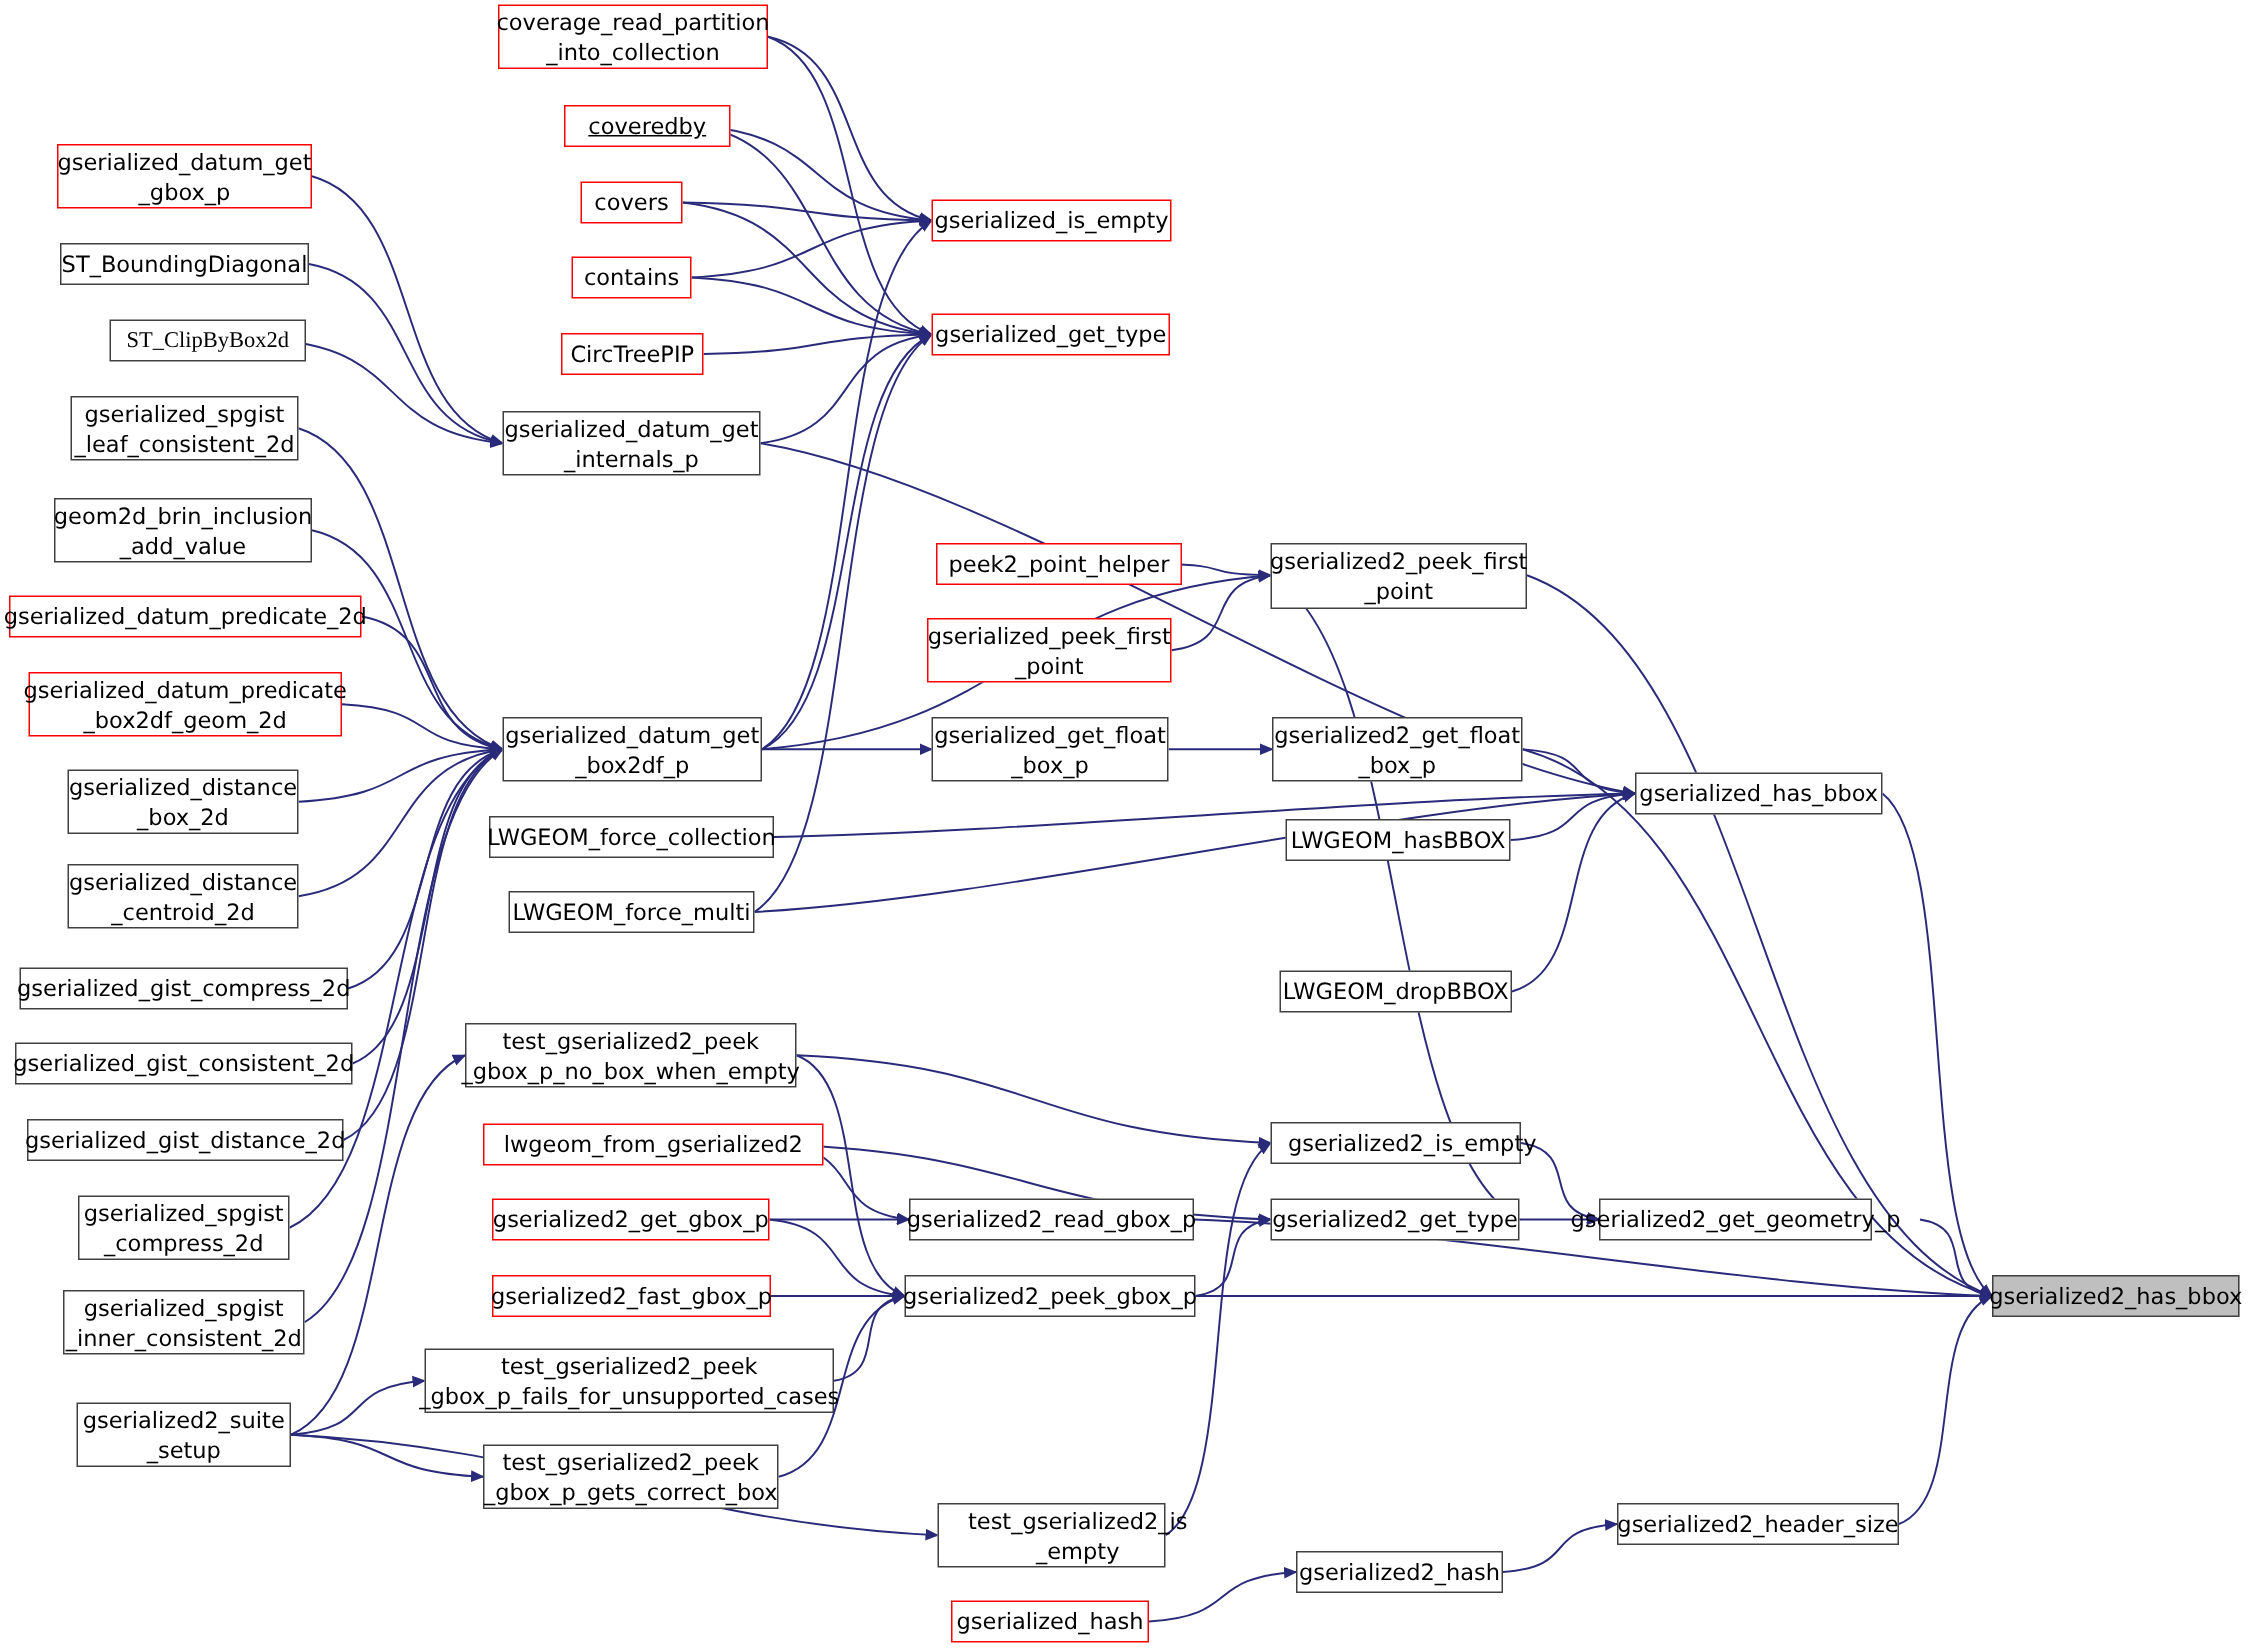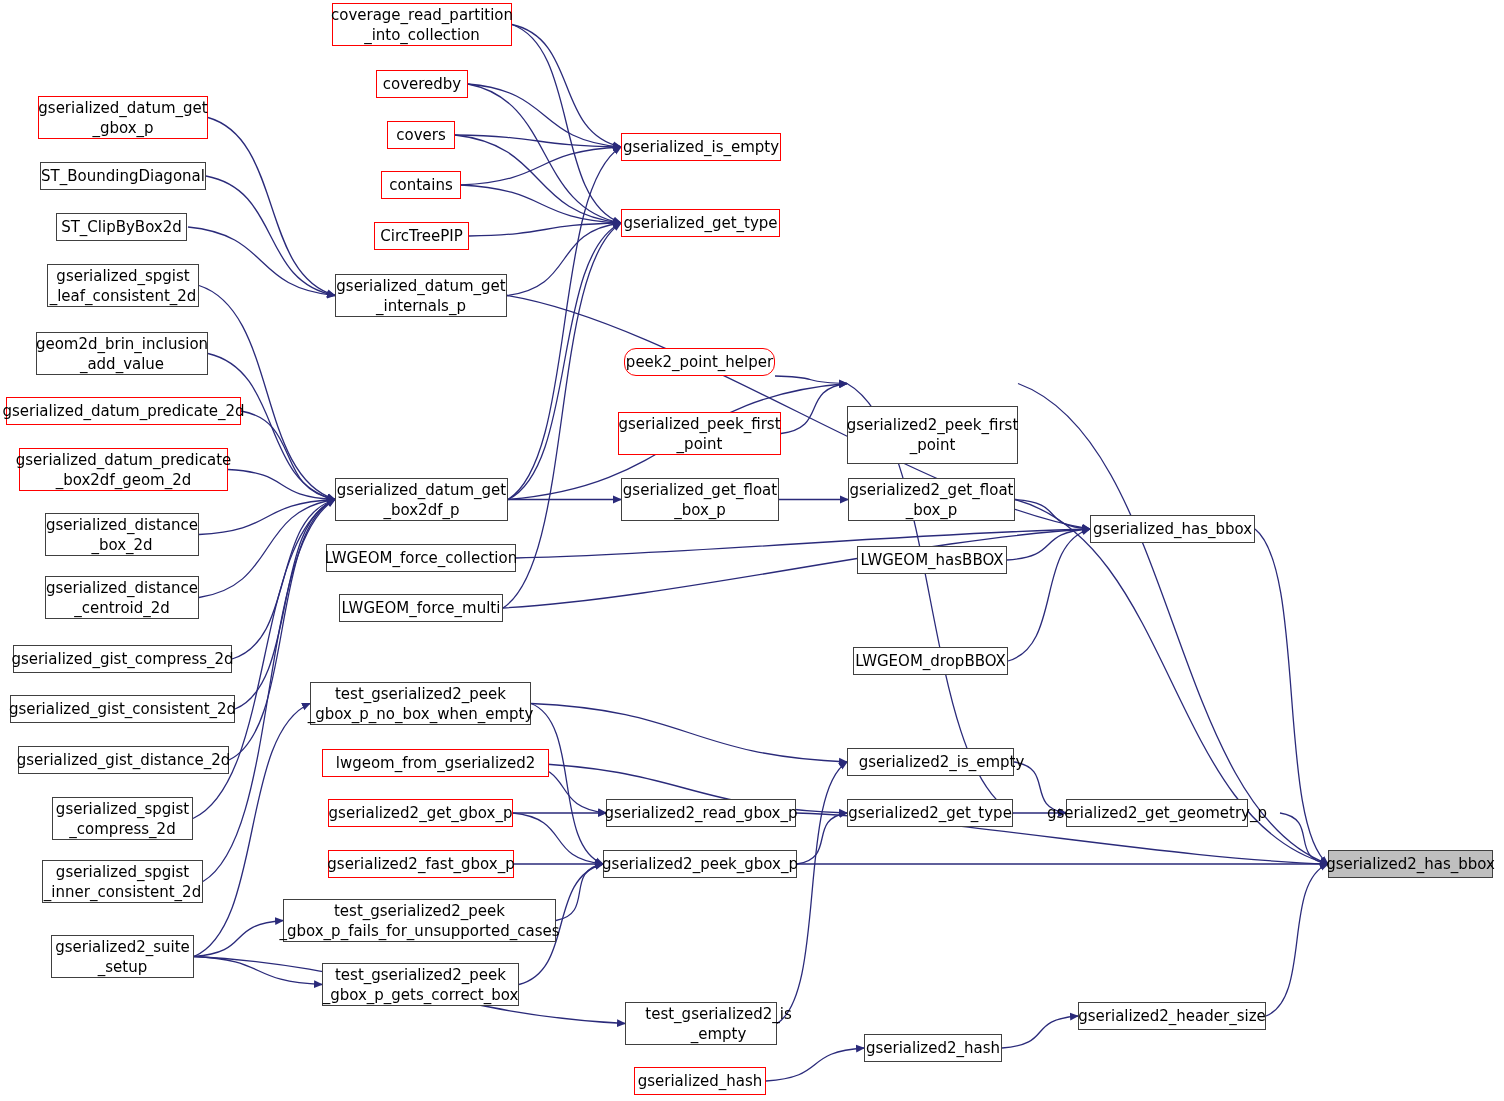--- a/index.html
+++ b/index.html
@@ -86,28 +86,28 @@
         <path d="M194,956.5 C364,964.54 455,1015.46 625,1023.5" fill="none" stroke="#2a2a7a" stroke-width="1.3" marker-end="url(#ah)"></path>
         <path d="M777,1023.5 C826.5,992.12 797.5,793.38 847,762" fill="none" stroke="#2a2a7a" stroke-width="1.3" marker-end="url(#ah)"></path>
         <path d="M766,1081 C828.1,1077.04 801.9,1051.96 864,1048" fill="none" stroke="#2a2a7a" stroke-width="1.3" marker-end="url(#ah)"></path>
         <path d="M1002,1048 C1054.2,1044.16 1025.8,1019.84 1078,1016" fill="none" stroke="#2a2a7a" stroke-width="1.3" marker-end="url(#ah)"></path>
         <path d="M1266,1016 C1311.9,997.76 1282.1,882.24 1328,864" fill="none" stroke="#2a2a7a" stroke-width="1.3" marker-end="url(#ah)"></path>
       </g>
   </svg>
   <div id="node-layer">
       <div class="node red" style="left: 332px; top: 3px; width: 180px; height: 43px;">coverage_read_partition
 _into_collection</div>
-      <div class="node red" style="left: 376px; top: 70px; width: 92px; height: 28px;">coveredby</div>
+      <div class="node red" style="left: 376px; top: 70px; width: 111px; height: 28px; text-decoration: underline;">coveredby</div>
       <div class="node red" style="left: 387px; top: 121px; width: 68px; height: 28px;">covers</div>
       <div class="node red" style="left: 381px; top: 171px; width: 80px; height: 28px;">contains</div>
       <div class="node red" style="left: 374px; top: 222px; width: 95px; height: 28px;">CircTreePIP</div>
       <div class="node red" style="left: 38px; top: 96px; width: 170px; height: 43px;">gserialized_datum_get
 _gbox_p</div>
       <div class="node" style="left: 40px; top: 162px; width: 166px; height: 28px;">ST_BoundingDiagonal</div>
-      <div class="node" style="left: 56px; top: 213px; width: 131px; height: 28px;">ST_ClipByBox2d</div>
+      <div class="node" style="left: 73px; top: 213px; width: 131px; height: 28px; font-family: Liberation Serif, serif;">ST_ClipByBox2d</div>
       <div class="node" style="left: 47px; top: 264px; width: 152px; height: 43px;">gserialized_spgist
 _leaf_consistent_2d</div>
       <div class="node" style="left: 36px; top: 332px; width: 172px; height: 43px;">geom2d_brin_inclusion
 _add_value</div>
       <div class="node red" style="left: 6px; top: 397px; width: 235px; height: 28px;">gserialized_datum_predicate_2d</div>
       <div class="node red" style="left: 19px; top: 448px; width: 209px; height: 43px;">gserialized_datum_predicate
 _box2df_geom_2d</div>
       <div class="node" style="left: 45px; top: 513px; width: 154px; height: 43px;">gserialized_distance
 _box_2d</div>
       <div class="node" style="left: 45px; top: 576px; width: 154px; height: 43px;">gserialized_distance
@@ -131,31 +131,31 @@
 _gbox_p_no_box_when_empty</div>
       <div class="node red" style="left: 322px; top: 749px; width: 227px; height: 28px;">lwgeom_from_gserialized2</div>
       <div class="node red" style="left: 328px; top: 799px; width: 185px; height: 28px;">gserialized2_get_gbox_p</div>
       <div class="node red" style="left: 328px; top: 850px; width: 186px; height: 28px;">gserialized2_fast_gbox_p</div>
       <div class="node" style="left: 283px; top: 899px; width: 273px; height: 43px;">test_gserialized2_peek
 _gbox_p_fails_for_unsupported_cases</div>
       <div class="node" style="left: 322px; top: 963px; width: 197px; height: 43px;">test_gserialized2_peek
 _gbox_p_gets_correct_box</div>
       <div class="node red" style="left: 621px; top: 133px; width: 160px; height: 28px;">gserialized_is_empty</div>
       <div class="node red" style="left: 621px; top: 209px; width: 159px; height: 28px;">gserialized_get_type</div>
-      <div class="node red" style="left: 624px; top: 348px; width: 151px; height: 28px; border-radius: 12px;">peek2_point_helper</div>
+      <div class="node red" style="left: 624px; top: 362px; width: 164px; height: 28px;">peek2_point_helper</div>
       <div class="node red" style="left: 618px; top: 412px; width: 163px; height: 43px;">gserialized_peek_first
 _point</div>
       <div class="node" style="left: 621px; top: 478px; width: 158px; height: 43px;">gserialized_get_float
 _box_p</div>
       <div class="node" style="left: 606px; top: 799px; width: 190px; height: 28px;">gserialized2_read_gbox_p</div>
       <div class="node" style="left: 603px; top: 850px; width: 194px; height: 28px;">gserialized2_peek_gbox_p</div>
       <div class="node" style="left: 625px; top: 1002px; width: 152px; height: 43px; padding-left: 39px;">test_gserialized2_is
 _empty</div>
       <div class="node red" style="left: 634px; top: 1067px; width: 132px; height: 28px;">gserialized_hash</div>
-      <div class="node" style="left: 847px; top: 362px; width: 171px; height: 58px; margin-top: 44px;">gserialized2_peek_first
+      <div class="node" style="left: 847px; top: 362px; width: 171px; height: 44px;">gserialized2_peek_first
 _point</div>
       <div class="node" style="left: 848px; top: 478px; width: 167px; height: 43px;">gserialized2_get_float
 _box_p</div>
       <div class="node" style="left: 857px; top: 546px; width: 150px; height: 28px;">LWGEOM_hasBBOX</div>
       <div class="node" style="left: 853px; top: 647px; width: 155px; height: 28px;">LWGEOM_dropBBOX</div>
       <div class="node" style="left: 847px; top: 748px; width: 167px; height: 28px; padding-left: 26px;">gserialized2_is_empty</div>
       <div class="node" style="left: 847px; top: 799px; width: 166px; height: 28px;">gserialized2_get_type</div>
       <div class="node" style="left: 864px; top: 1034px; width: 138px; height: 28px;">gserialized2_hash</div>
       <div class="node" style="left: 1090px; top: 515px; width: 165px; height: 28px;">gserialized_has_bbox</div>
       <div class="node" style="left: 1066px; top: 799px; width: 182px; height: 28px;">gserialized2_get_geometry_p</div>

